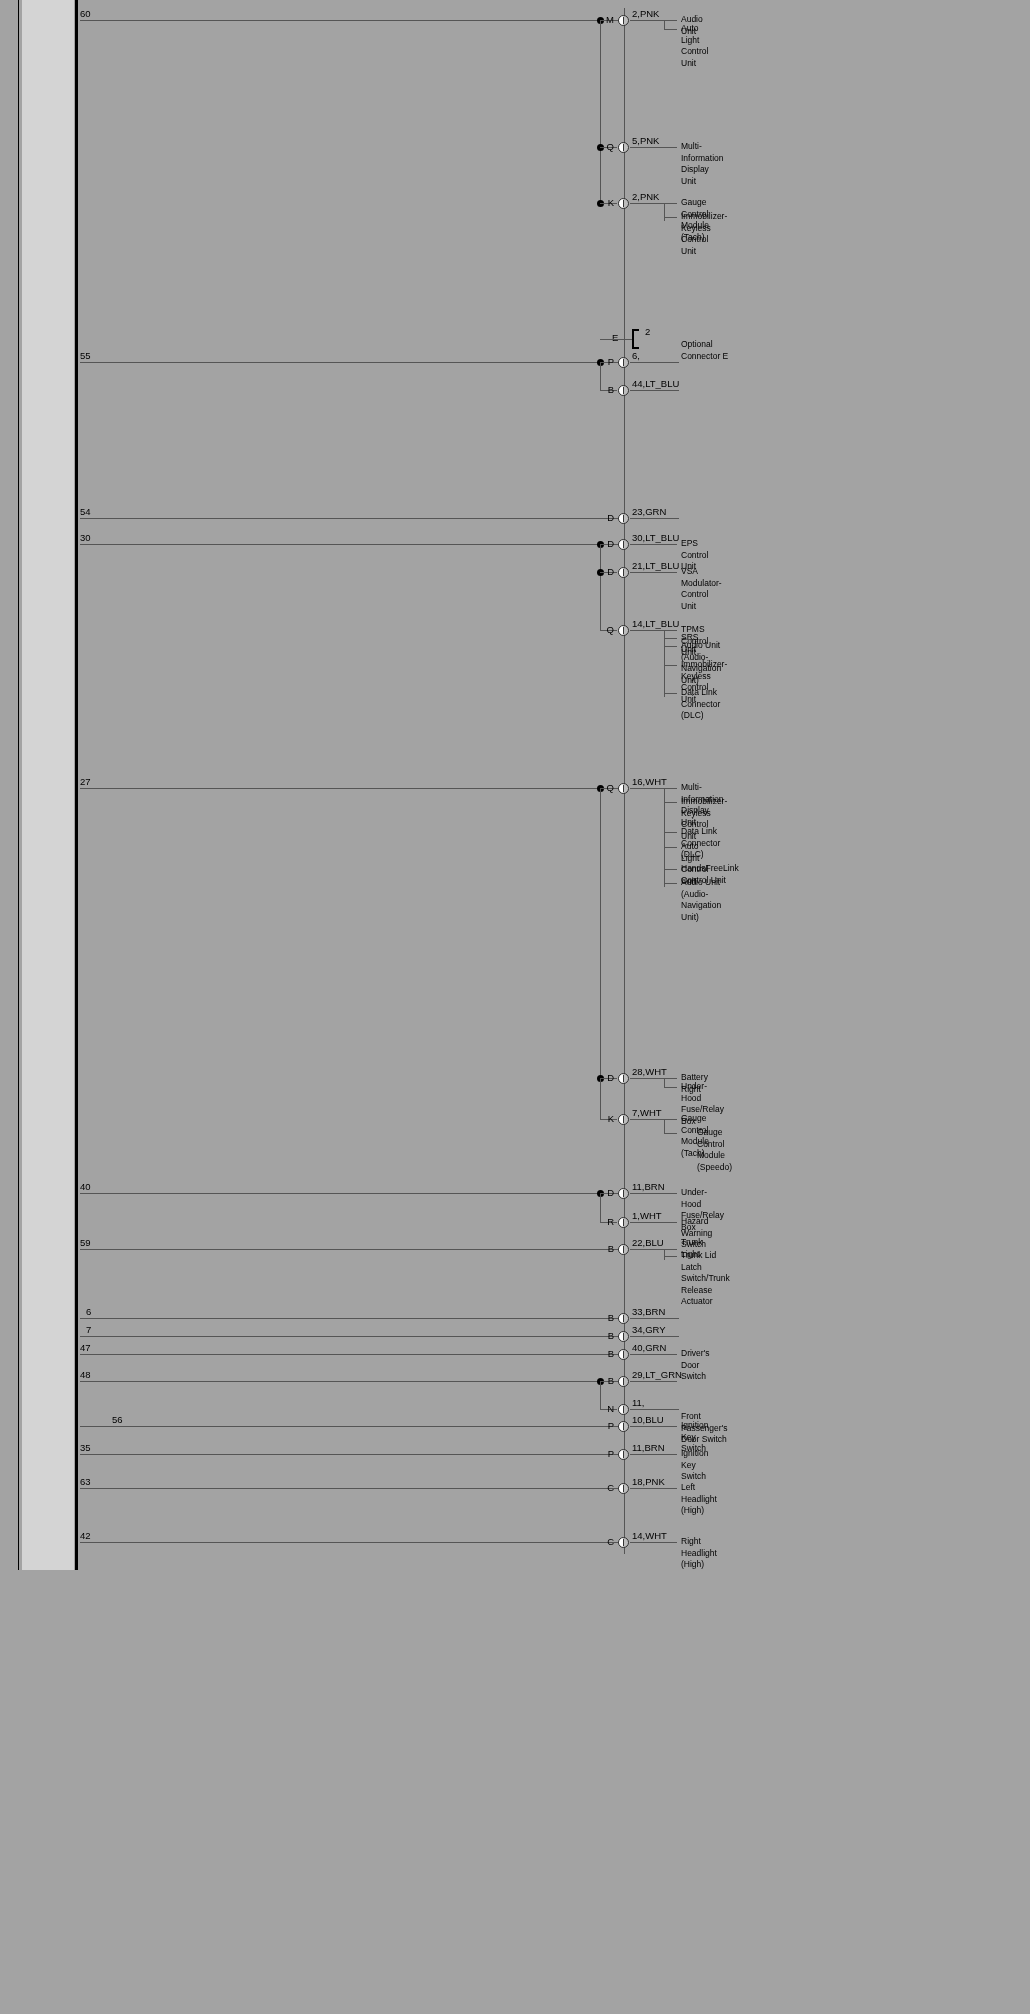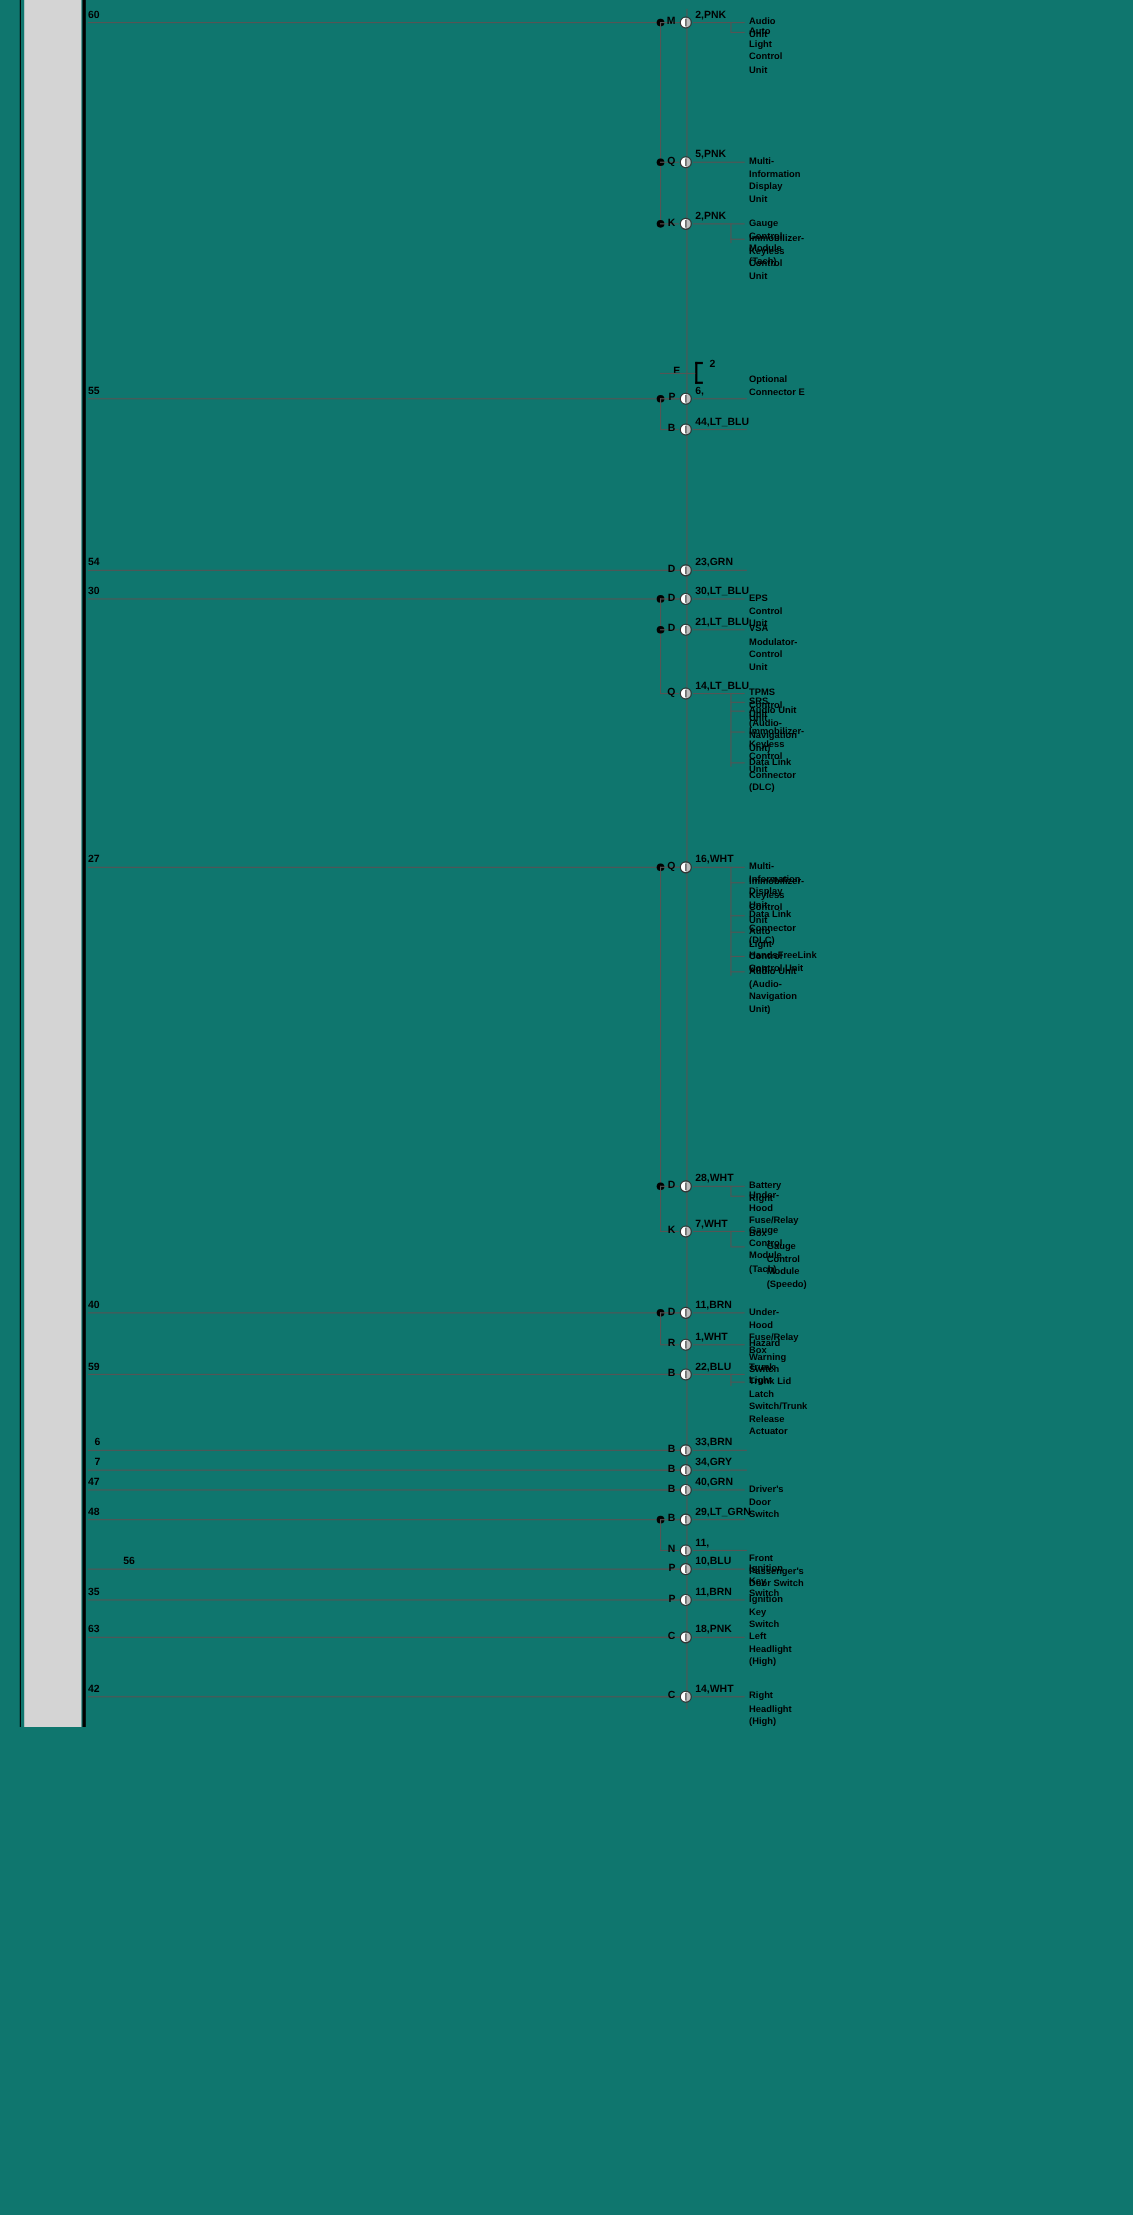--- a/index.html
+++ b/index.html
@@ -1,17 +1,17 @@
 <!DOCTYPE html>
 <html><head>
 <meta charset="utf-8">
 <style>
   html,body{margin:0;padding:0;background:#ffffff;}
   body{font-family:"Liberation Sans",sans-serif;}
-  #page{position:relative;width:1030px;height:2014px;background:#0f766e;overflow:hidden;font-weight:bold;}
+  #page{position:relative;width:1030px;height:2014px;background:#a3a3a3;overflow:hidden;}
 
   
   .rail-thin{position:absolute;left:18px;top:0;width:1px;height:1570px;background:#000;}
   .rail-band{position:absolute;left:22px;top:0;width:52px;height:1570px;background:#d4d4d4;}
   .rail-thick{position:absolute;left:75px;top:0;width:3px;height:1570px;background:#000;}
 
   
   .bus-main{position:absolute;left:624px;top:0;width:1px;background:#555;}
   .bus-branch{position:absolute;width:1px;background:#555;}
 

